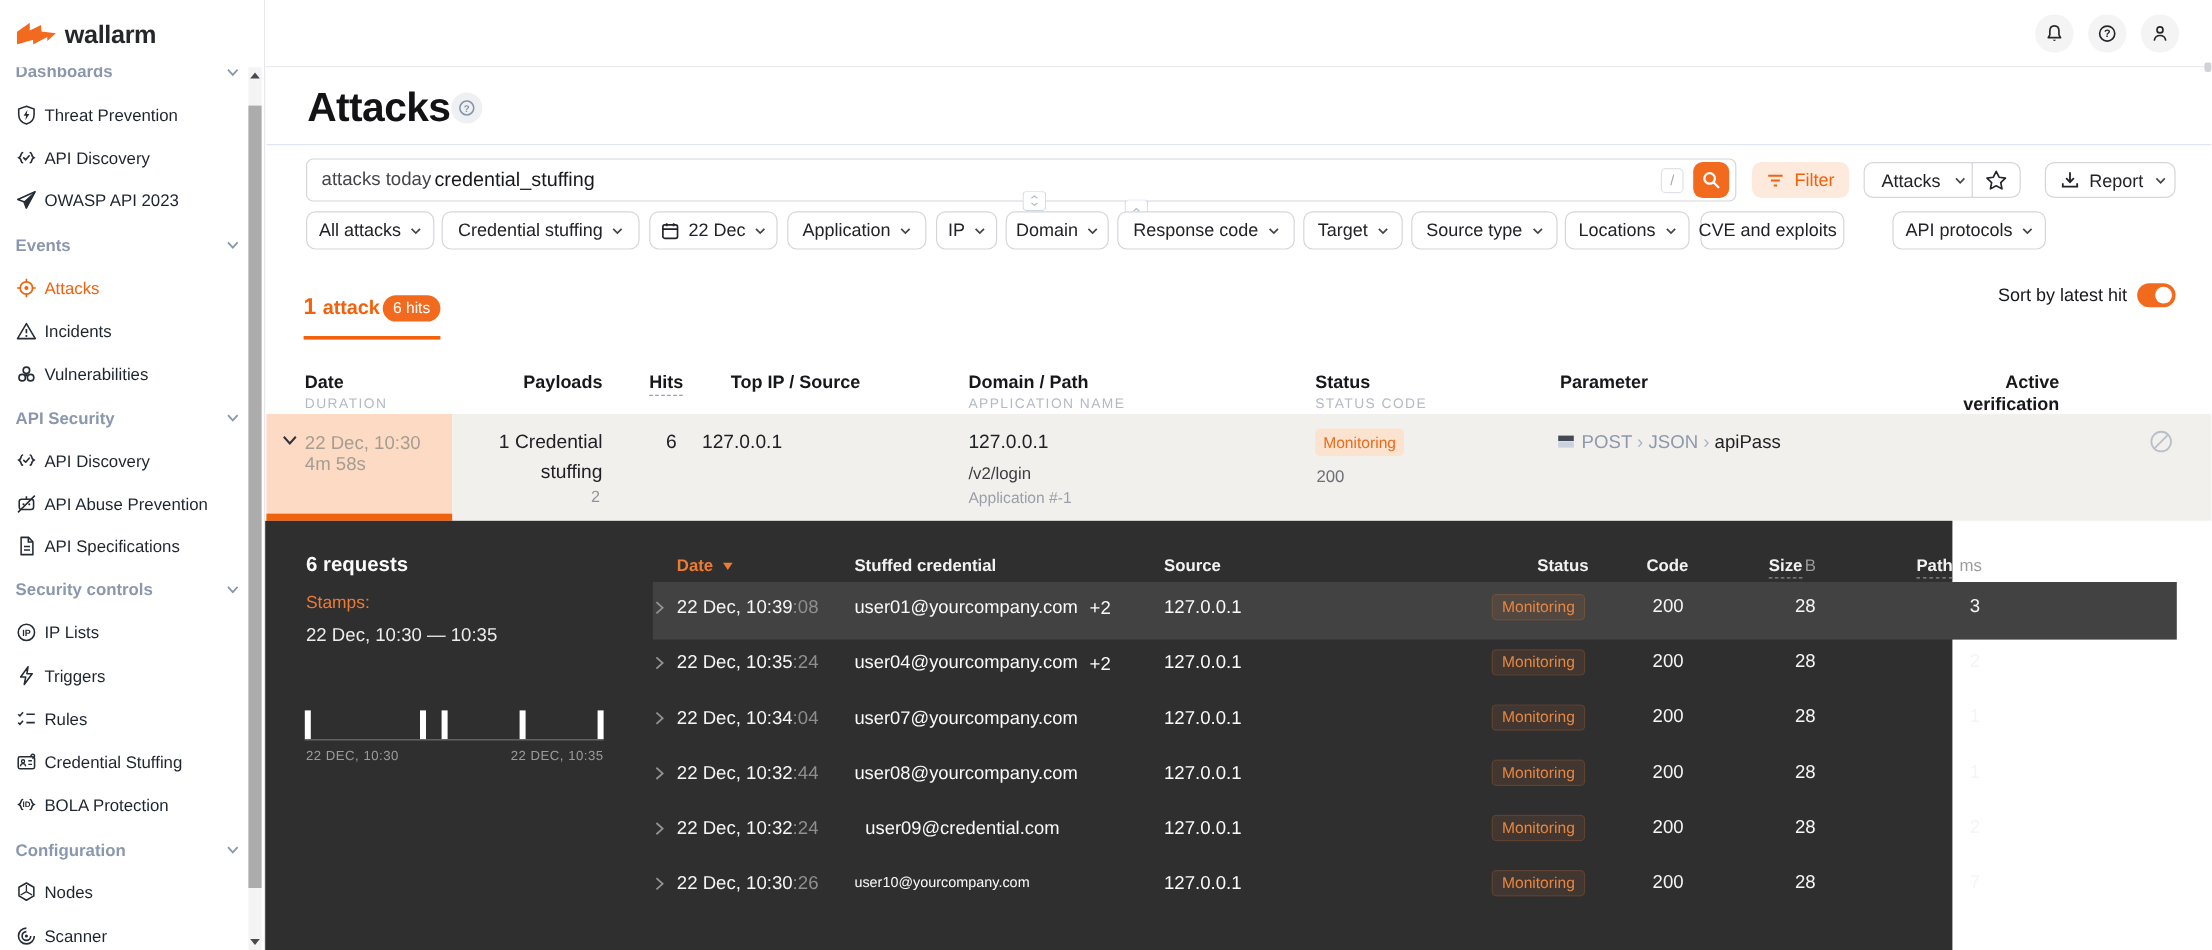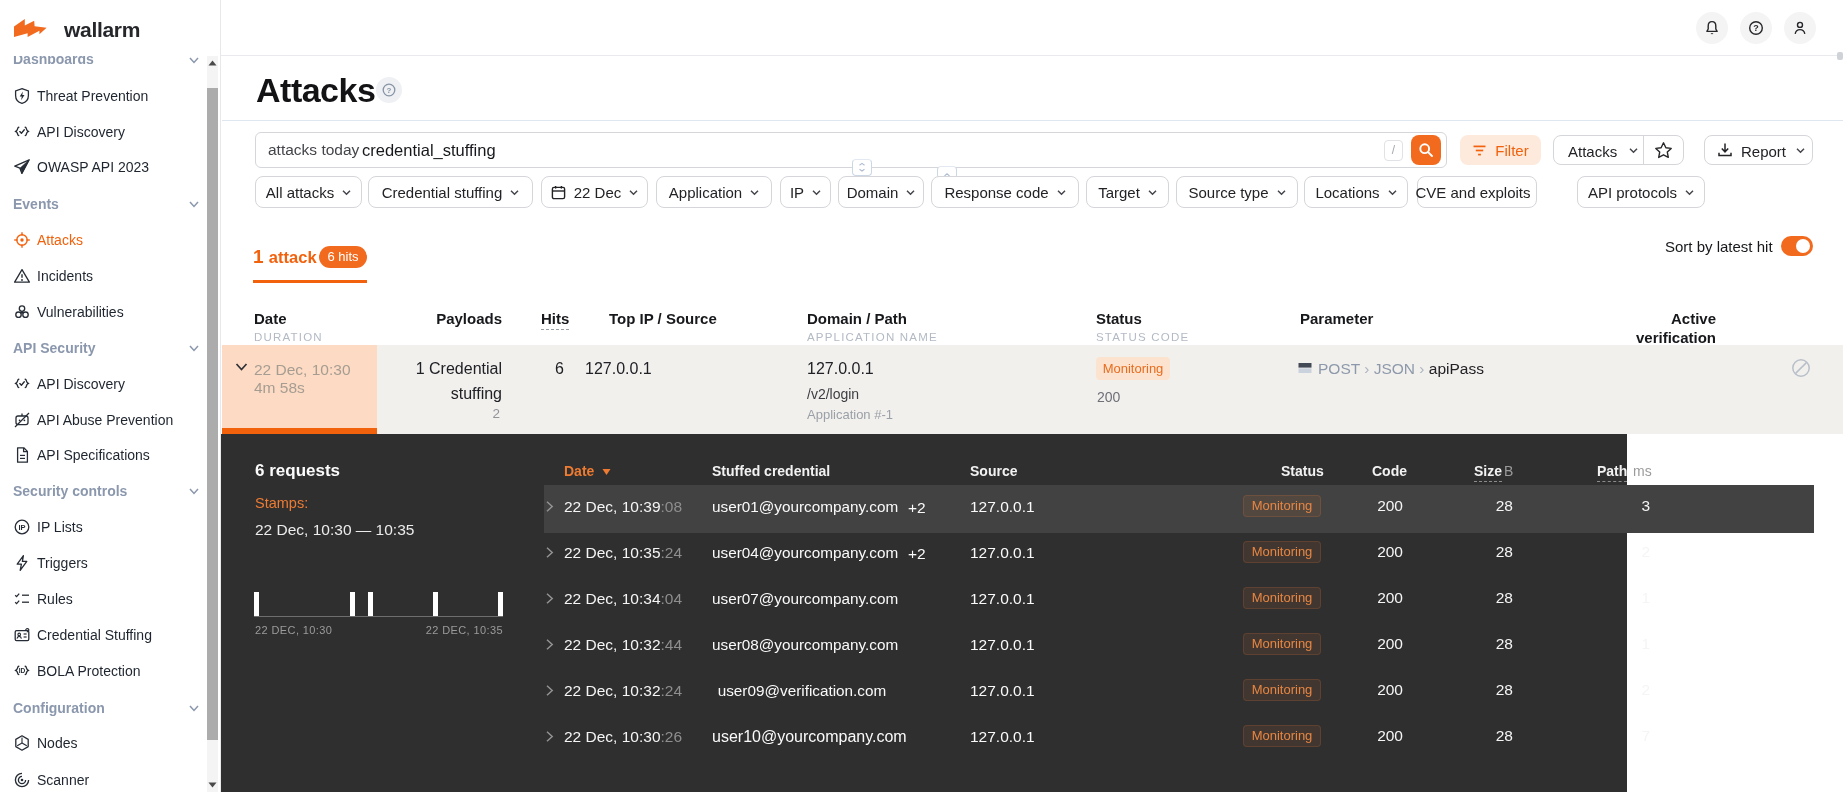--- a/index.html
+++ b/index.html
@@ -58,21 +58,21 @@
 .dright { position:absolute; text-align:right; font-size:15.5px; color:#f5f5f5; line-height:16px; }
 </style>
 </head>
 <body>
 <div id="stage">
 
 <div id="sidebar">
   <svg class="abs" style="left:14px;top:19px" width="33" height="18" viewBox="0 0 33 18">
     <polygon fill="#f26a1e" points="0,7.6 10.8,0 10.8,6.4 20.2,1.8 20.6,7.2 32.6,8.8 25.4,15.2 25.4,11.8 13.6,18 13.6,14.2 0,18"></polygon>
   </svg>
-  <div class="t" style="left:64px;top:18px;font-size:21px;font-weight:700;color:#26272b;letter-spacing:-0.3px">wallarm</div>
+  <div class="t" style="left:54px;top:18px;font-size:21px;font-weight:700;color:#26272b;letter-spacing:-0.3px">wallarm</div>
 
   <div class="navlabel" style="top:52px">Dashboards</div>
   <div class="abs" style="left:0;top:40px;width:206px;height:16px;background:#fff"></div>
   <svg class="navchev" style="top:54px" viewBox="0 0 12 12">
         <polyline points="2,4 6,8.4 10,4" fill="none" stroke="#8a97ad" stroke-width="1.5"></polyline>
       </svg>
   <div class="navlabel" style="top:197px">Events</div>
   <svg class="navchev" style="top:198px" viewBox="0 0 12 12">
         <polyline points="2,4 6,8.4 10,4" fill="none" stroke="#8a97ad" stroke-width="1.5"></polyline>
       </svg>
@@ -449,32 +449,32 @@
   <div class="d" style="left:749px;top:202px;font-size:15.5px;color:#fafafa">127.0.0.1</div>
   <div class="dchip" style="top:199px">Monitoring</div>
   <div class="dright" style="left:1132px;top:202px;width:50px">200</div>
   <div class="dright" style="left:1242px;top:202px;width:50px">28</div>
   <div class="dright" style="left:1379px;top:202px;width:50px">1</div>
 
   <svg class="d" style="left:324px;top:250px" width="9" height="13" viewBox="0 0 9 13">
         <polyline points="2,1.8 7.2,6.5 2,11.2" fill="none" stroke="#939393" stroke-width="1.5"></polyline>
       </svg>
   <div class="d" style="left:343px;top:248px;font-size:15.5px;color:#f5f5f5">22 Dec, 10:32<span style="color:#8e8e8e">:24</span></div>
-  <div class="d" style="left:491px;top:248px;width:180px;text-align:center;font-size:15.3px;color:#fafafa">user09@verification.com</div>
+  <div class="d" style="left:491px;top:248px;width:180px;text-align:center;font-size:15.3px;color:#fafafa">user09@credential.com</div>
   <div class="d" style="left:749px;top:248px;font-size:15.5px;color:#fafafa">127.0.0.1</div>
   <div class="dchip" style="top:245px">Monitoring</div>
   <div class="dright" style="left:1132px;top:248px;width:50px">200</div>
   <div class="dright" style="left:1242px;top:248px;width:50px">28</div>
   <div class="dright" style="left:1379px;top:248px;width:50px">2</div>
 
   <svg class="d" style="left:324px;top:296px" width="9" height="13" viewBox="0 0 9 13">
         <polyline points="2,1.8 7.2,6.5 2,11.2" fill="none" stroke="#939393" stroke-width="1.5"></polyline>
       </svg>
   <div class="d" style="left:343px;top:294px;font-size:15.5px;color:#f5f5f5">22 Dec, 10:30<span style="color:#8e8e8e">:26</span></div>
-  <div class="d" style="left:491px;top:294px;width:180px;text-align:right;font-size:16px;color:#fafafa">user10@yourcompany.com</div>
+  <div class="d" style="left:491px;top:294px;width:180px;text-align:left;font-size:12px;color:#fafafa">user10@yourcompany.com</div>
   <div class="d" style="left:749px;top:294px;font-size:15.5px;color:#fafafa">127.0.0.1</div>
   <div class="dchip" style="top:291px">Monitoring</div>
   <div class="dright" style="left:1132px;top:294px;width:50px">200</div>
   <div class="dright" style="left:1242px;top:294px;width:50px">28</div>
   <div class="dright" style="left:1379px;top:294px;width:50px">7</div>
 </div>
 
 </div>
 
 </body></html>

